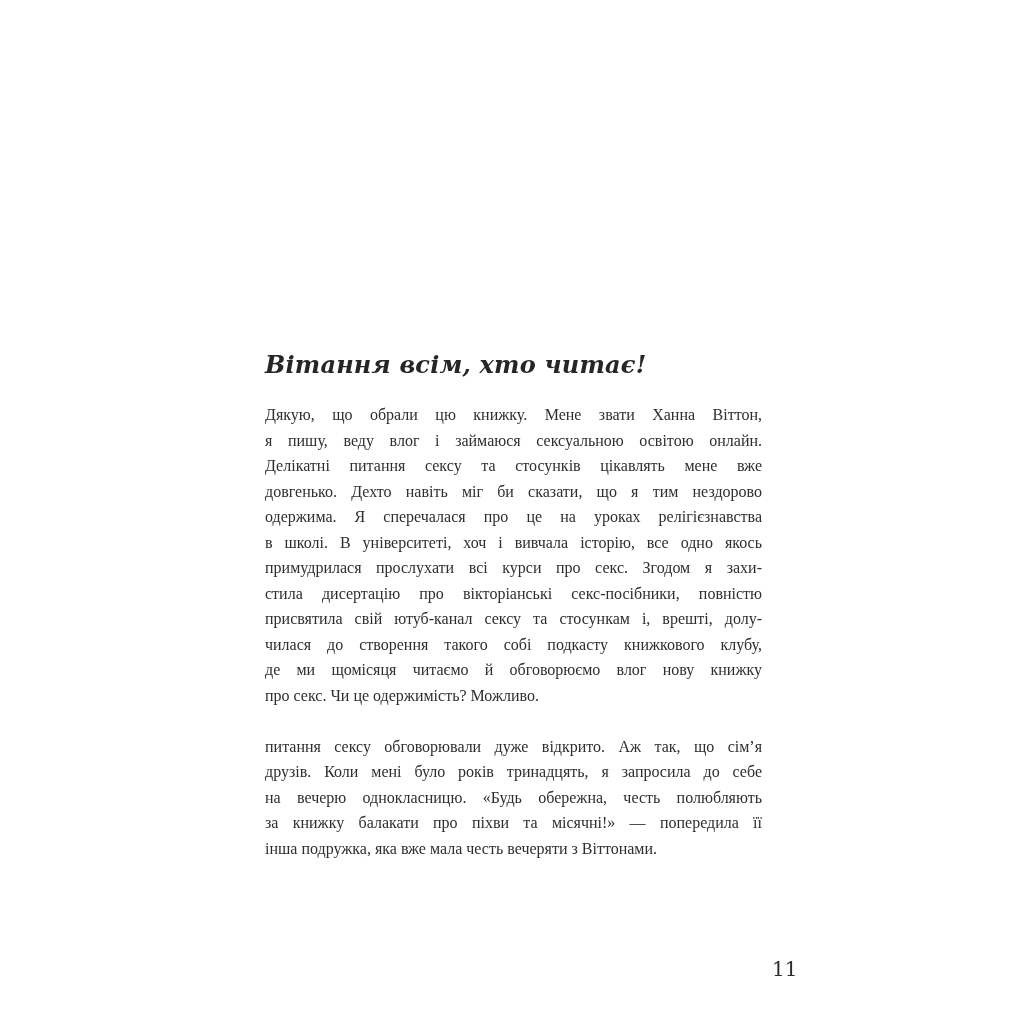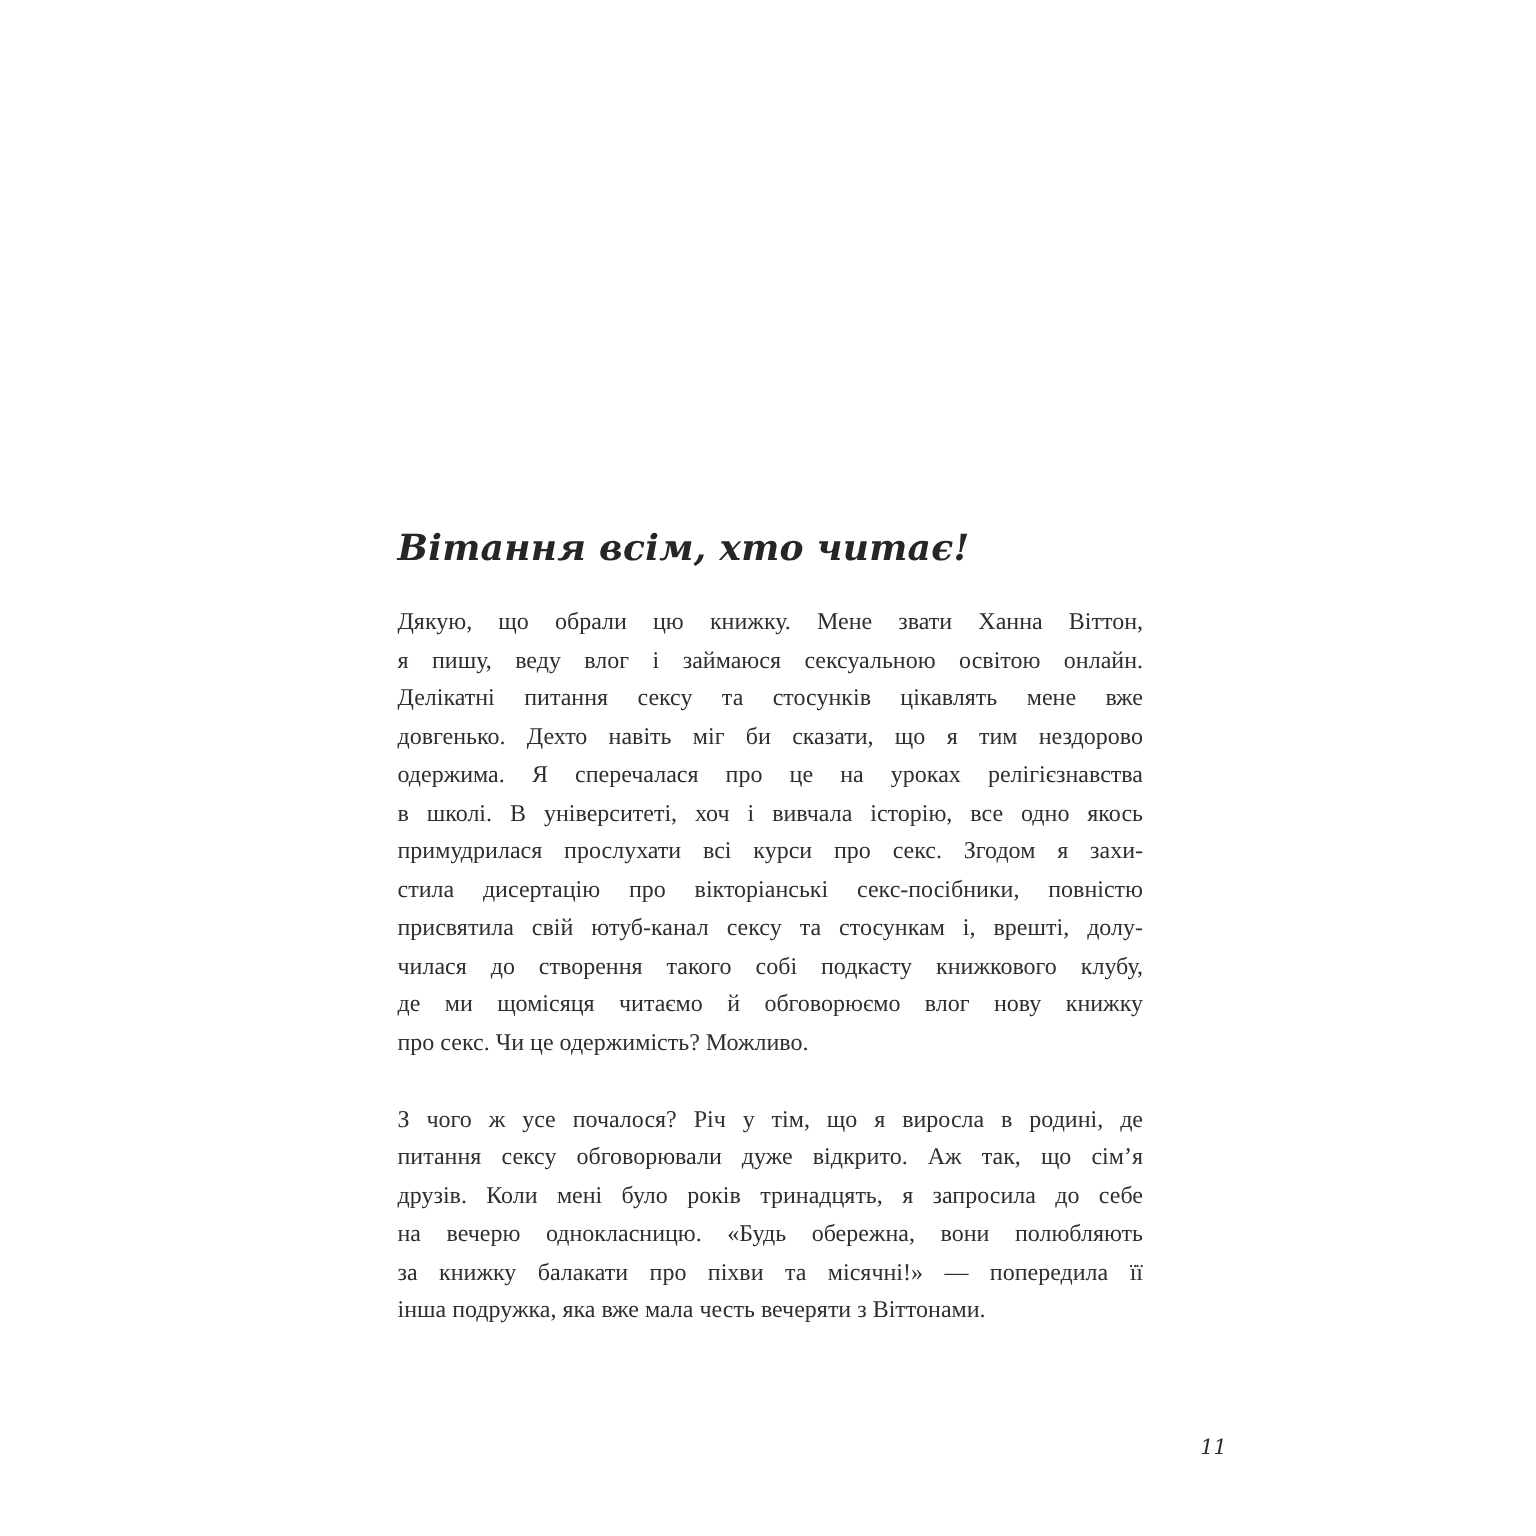--- a/index.html
+++ b/index.html
@@ -46,24 +46,23 @@
     white-space: normal;
   }
   .line.last {
     text-align-last: left;
   }
   .page-number {
     position: absolute;
     top: 957px;
     left: 772px;
     width: 46px;
-    text-align: right;
+    text-align: left;
     font-family: "DejaVu Serif", serif;
-    font-style: italic;
-    font-size: 14px;
+    font-size: 20px;
     color: var(--text, #2e2e2e);
   }
 </style>
 </head>
 <body>
 
 <div class="page" style="--bg: #ffffff; --text: #2e2e2e; --heading: #262626;">
   <div class="text-block">
     <h1 class="heading">Вітання всім, хто читає!</h1>
     <div class="paragraph">
@@ -74,22 +73,21 @@
         <div class="line">одержима. Я сперечалася про це на уроках релігієзнавства</div>
         <div class="line">в школі. В університеті, хоч і вивчала історію, все одно якось</div>
         <div class="line">примудрилася прослухати всі курси про секс. Згодом я захи-</div>
         <div class="line">стила дисертацію про вікторіанські секс-посібники, повністю</div>
         <div class="line">присвятила свій ютуб-канал сексу та стосункам і, врешті, долу-</div>
         <div class="line">чилася до створення такого собі подкасту книжкового клубу,</div>
         <div class="line">де ми щомісяця читаємо й обговорюємо влог нову книжку</div>
         <div class="line last">про секс. Чи це одержимість? Можливо.</div>
       </div>
     <div class="paragraph">
-        <div class="line">З чого ж усе почалося? Річ у тім, що я виросла в родині, де</div>
         <div class="line">питання сексу обговорювали дуже відкрито. Аж так, що сім’я</div>
         <div class="line">друзів. Коли мені було років тринадцять, я запросила до себе</div>
-        <div class="line">на вечерю однокласницю. «Будь обережна, вони полюбляють</div>
+        <div class="line">на вечерю однокласницю. «Будь обережна, честь полюбляють</div>
         <div class="line">за книжку балакати про піхви та місячні!» — попередила її</div>
         <div class="line last">інша подружка, яка вже мала честь вечеряти з Віттонами.</div>
       </div>
   </div>
   <div class="page-number">11</div>
 </div>
 
 </body></html>

